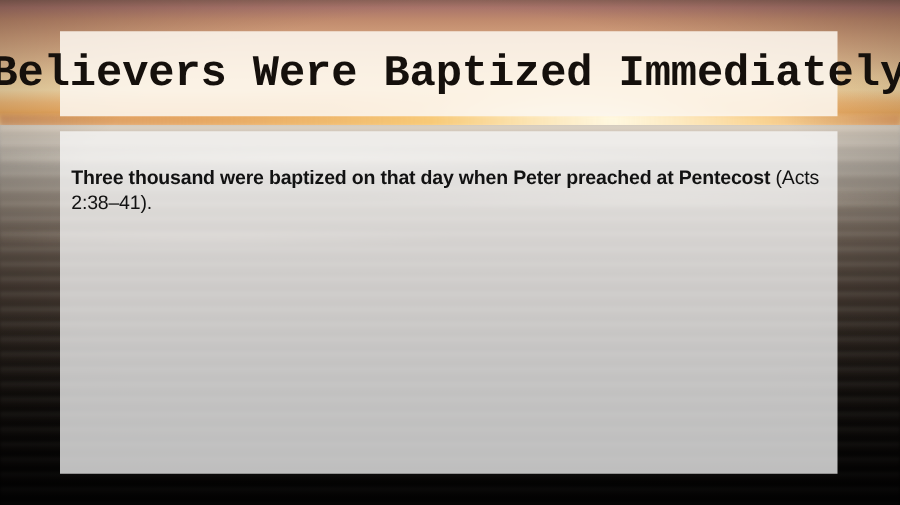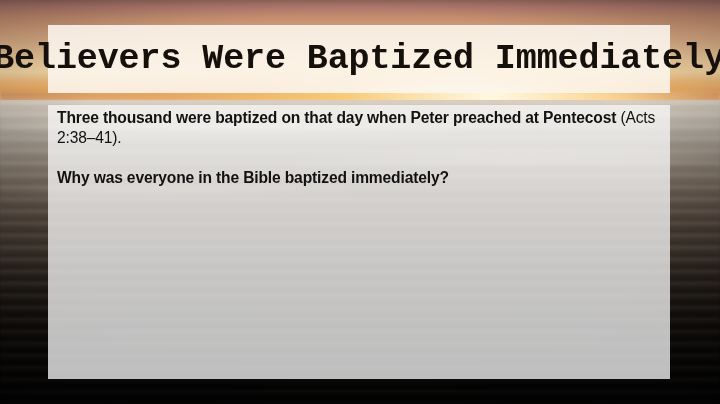--- a/index.html
+++ b/index.html
@@ -143,21 +143,21 @@
   }
 
   .body-box {
     position: absolute;
     left: 48px;
     top: 105px;
     width: 622px;
     height: 274px;
     background: rgba(250,250,250,0.76);
     box-sizing: border-box;
-    padding: 3px 10px 0 9px;
+    padding: 28px 10px 0 9px;
   }
 
   .para {
     font-size: 15.6px;
     line-height: 20.4px;
     color: #121212;
     margin: 0 0 19px 0;
     letter-spacing: -0.15px;
   }
   .para:last-child { margin-bottom: 0; }
@@ -188,18 +188,15 @@
   </div>
 
   <div class="body-box">
 
     <p class="para">
       <span class="b">Three thousand were baptized on that day when Peter preached at Pentecost </span><span class="ref">(Acts 2:38–41).</span>
     </p>
 
 
 
-    <p class="para q">
-      <span class="b">Why was everyone in the Bible baptized immediately?</span><span class="ref"></span>
-    </p>
 
   </div>
 </div>
 
 </body></html>

